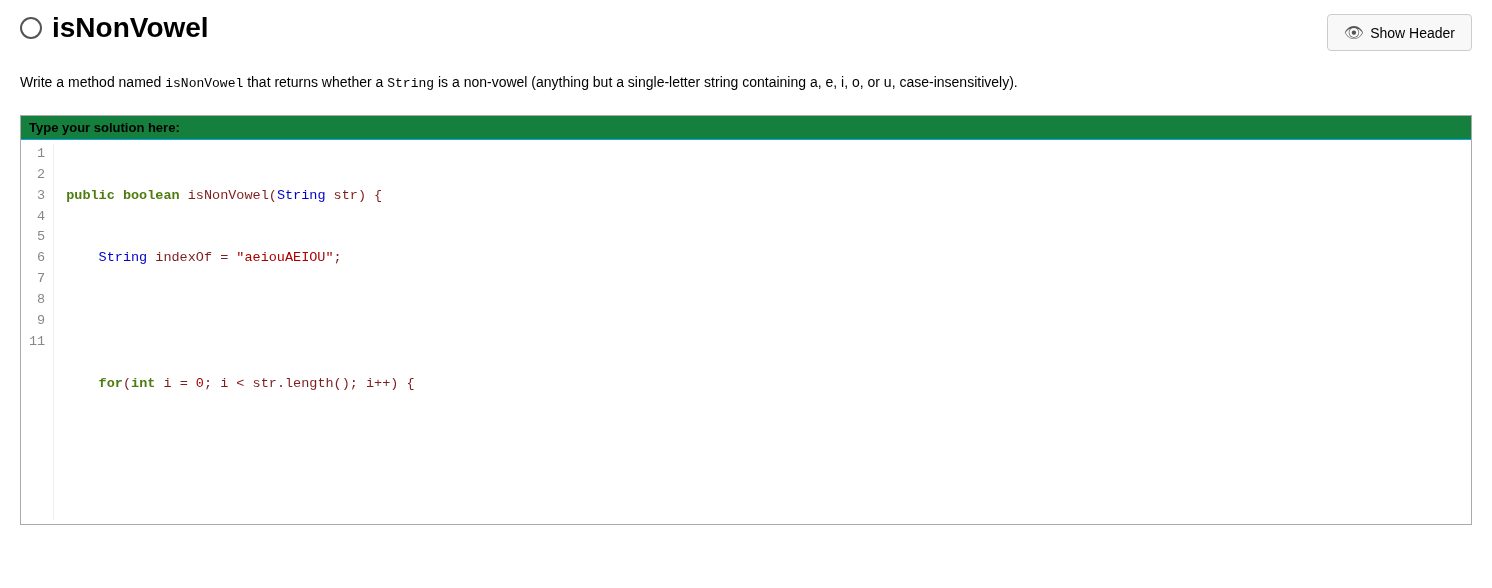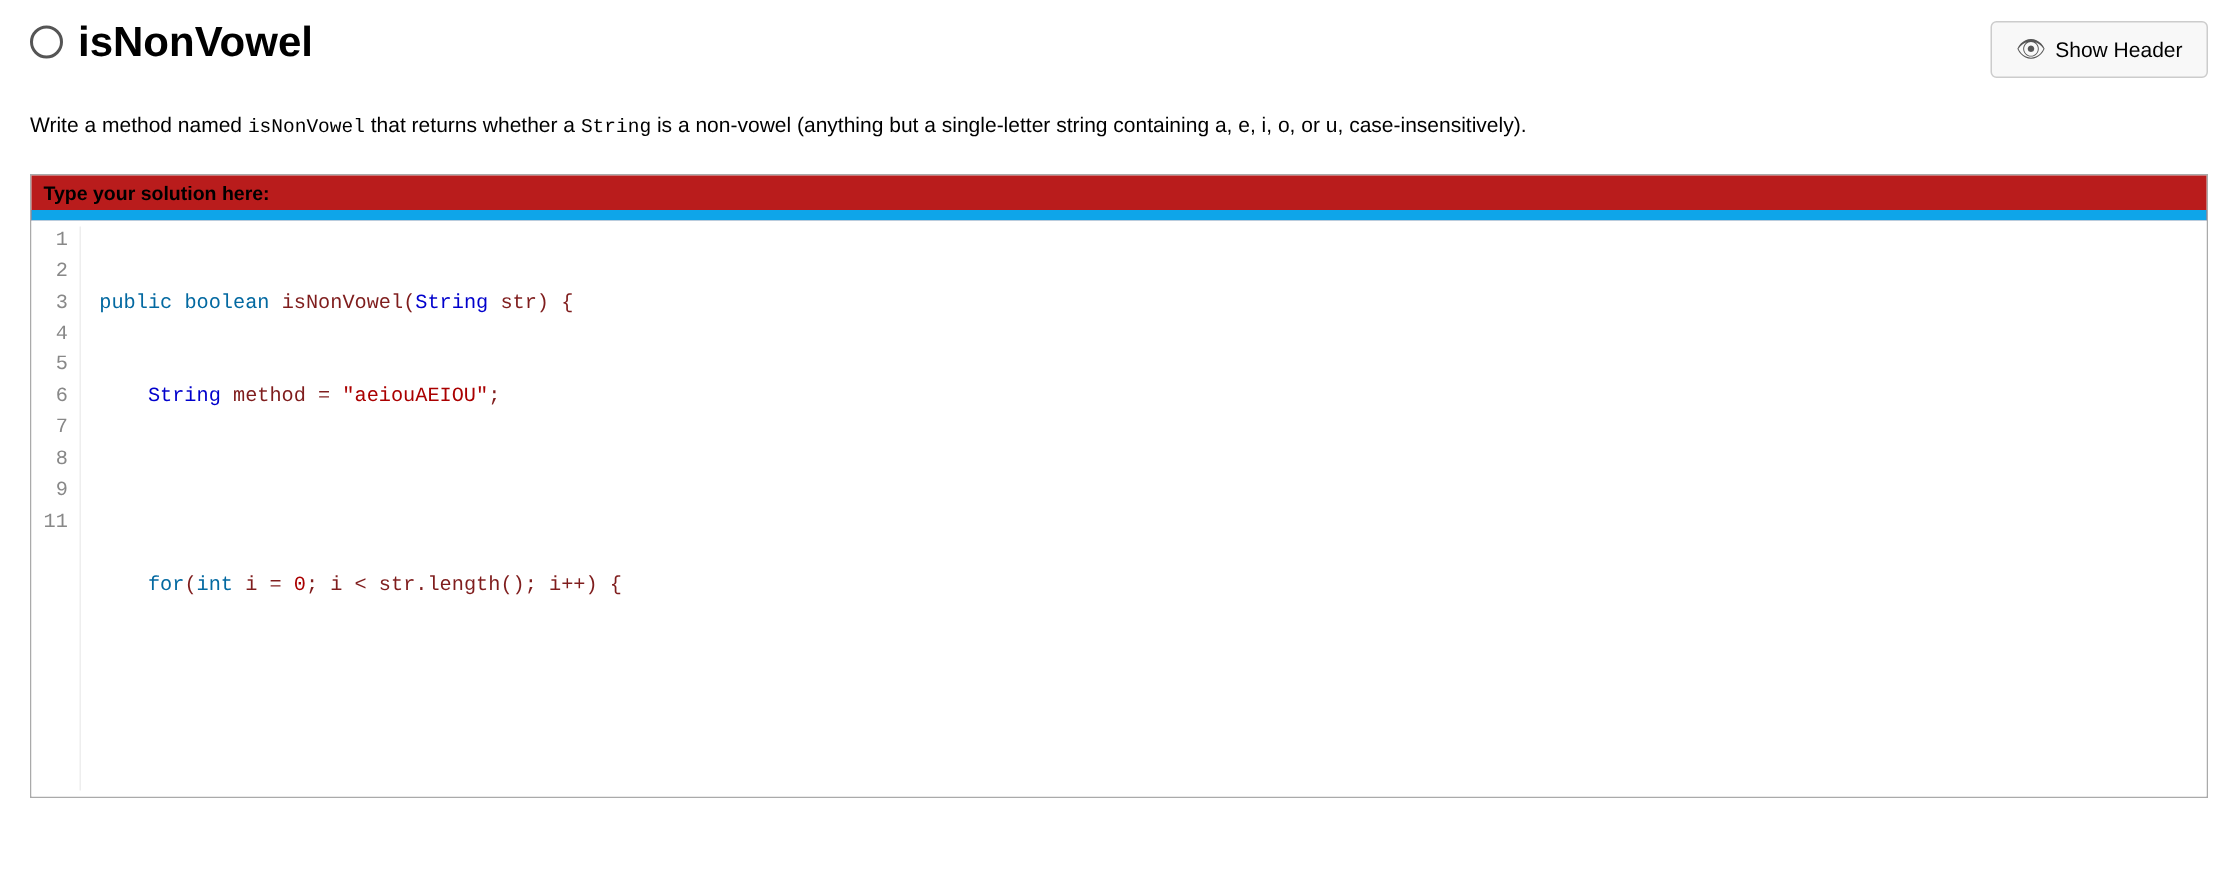--- a/index.html
+++ b/index.html
@@ -103,22 +103,22 @@
     
     .code-editor-wrapper {
       border: 1px solid #aaa;
       margin: 0 0 10px 0;
     }
 
     .code-editor-label {
       font-weight: bold;
       font-size: 13px;
       padding: 4px 8px;
-      border-bottom: 7px solid #0ea5e9;
-      background: #b91c1c;
+      border-bottom: 1px solid #0ea5e9;
+      background: #15803d;
     }
 
     .code-area {
       display: flex;
       font-family: 'Courier New', Courier, monospace;
       font-size: 13.5px;
       line-height: 1.55;
       padding: 4px 0;
       background: #fff;
     }
@@ -140,21 +140,21 @@
       padding: 0 12px;
       white-space: pre;
       flex: 1;
     }
 
     .code-content div {
       line-height: 1.55;
     }
 
     
-    .kw { color: #0369a1; font-weight: normal; }
+    .kw { color: #4d7c0f; font-weight: bold; }
     .type { color: #0000cc; }
     .str { color: #aa0000; }
     .num { color: #aa0000; }
     .plain { color: #7f1d1d; }
   </style>
 </head>
 <body>
 
 <div class="page-wrapper">
 
@@ -184,21 +184,21 @@
         <div>4</div>
         <div>5</div>
         <div>6</div>
         <div>7</div>
         <div>8</div>
         <div>9</div>
         <div>11</div>
       </div>
       <div class="code-content">
         <div><span class="kw">public</span> <span class="kw">boolean</span> <span class="plain">isNonVowel(</span><span class="type">String</span><span class="plain"> str) {</span></div>
-        <div>    <span class="type">String</span><span class="plain"> method = </span><span class="str">"aeiouAEIOU"</span><span class="plain">;</span></div>
+        <div>    <span class="type">String</span><span class="plain"> indexOf = </span><span class="str">"aeiouAEIOU"</span><span class="plain">;</span></div>
         <div>&nbsp;</div>
         <div>    <span class="kw">for</span><span class="plain">(</span><span class="kw">int</span><span class="plain"> i = </span><span class="num">0</span><span class="plain">; i &lt; str.length(); i++) {</span></div>
         
         
         
         
       </div>
     </div>
   </div>
 

